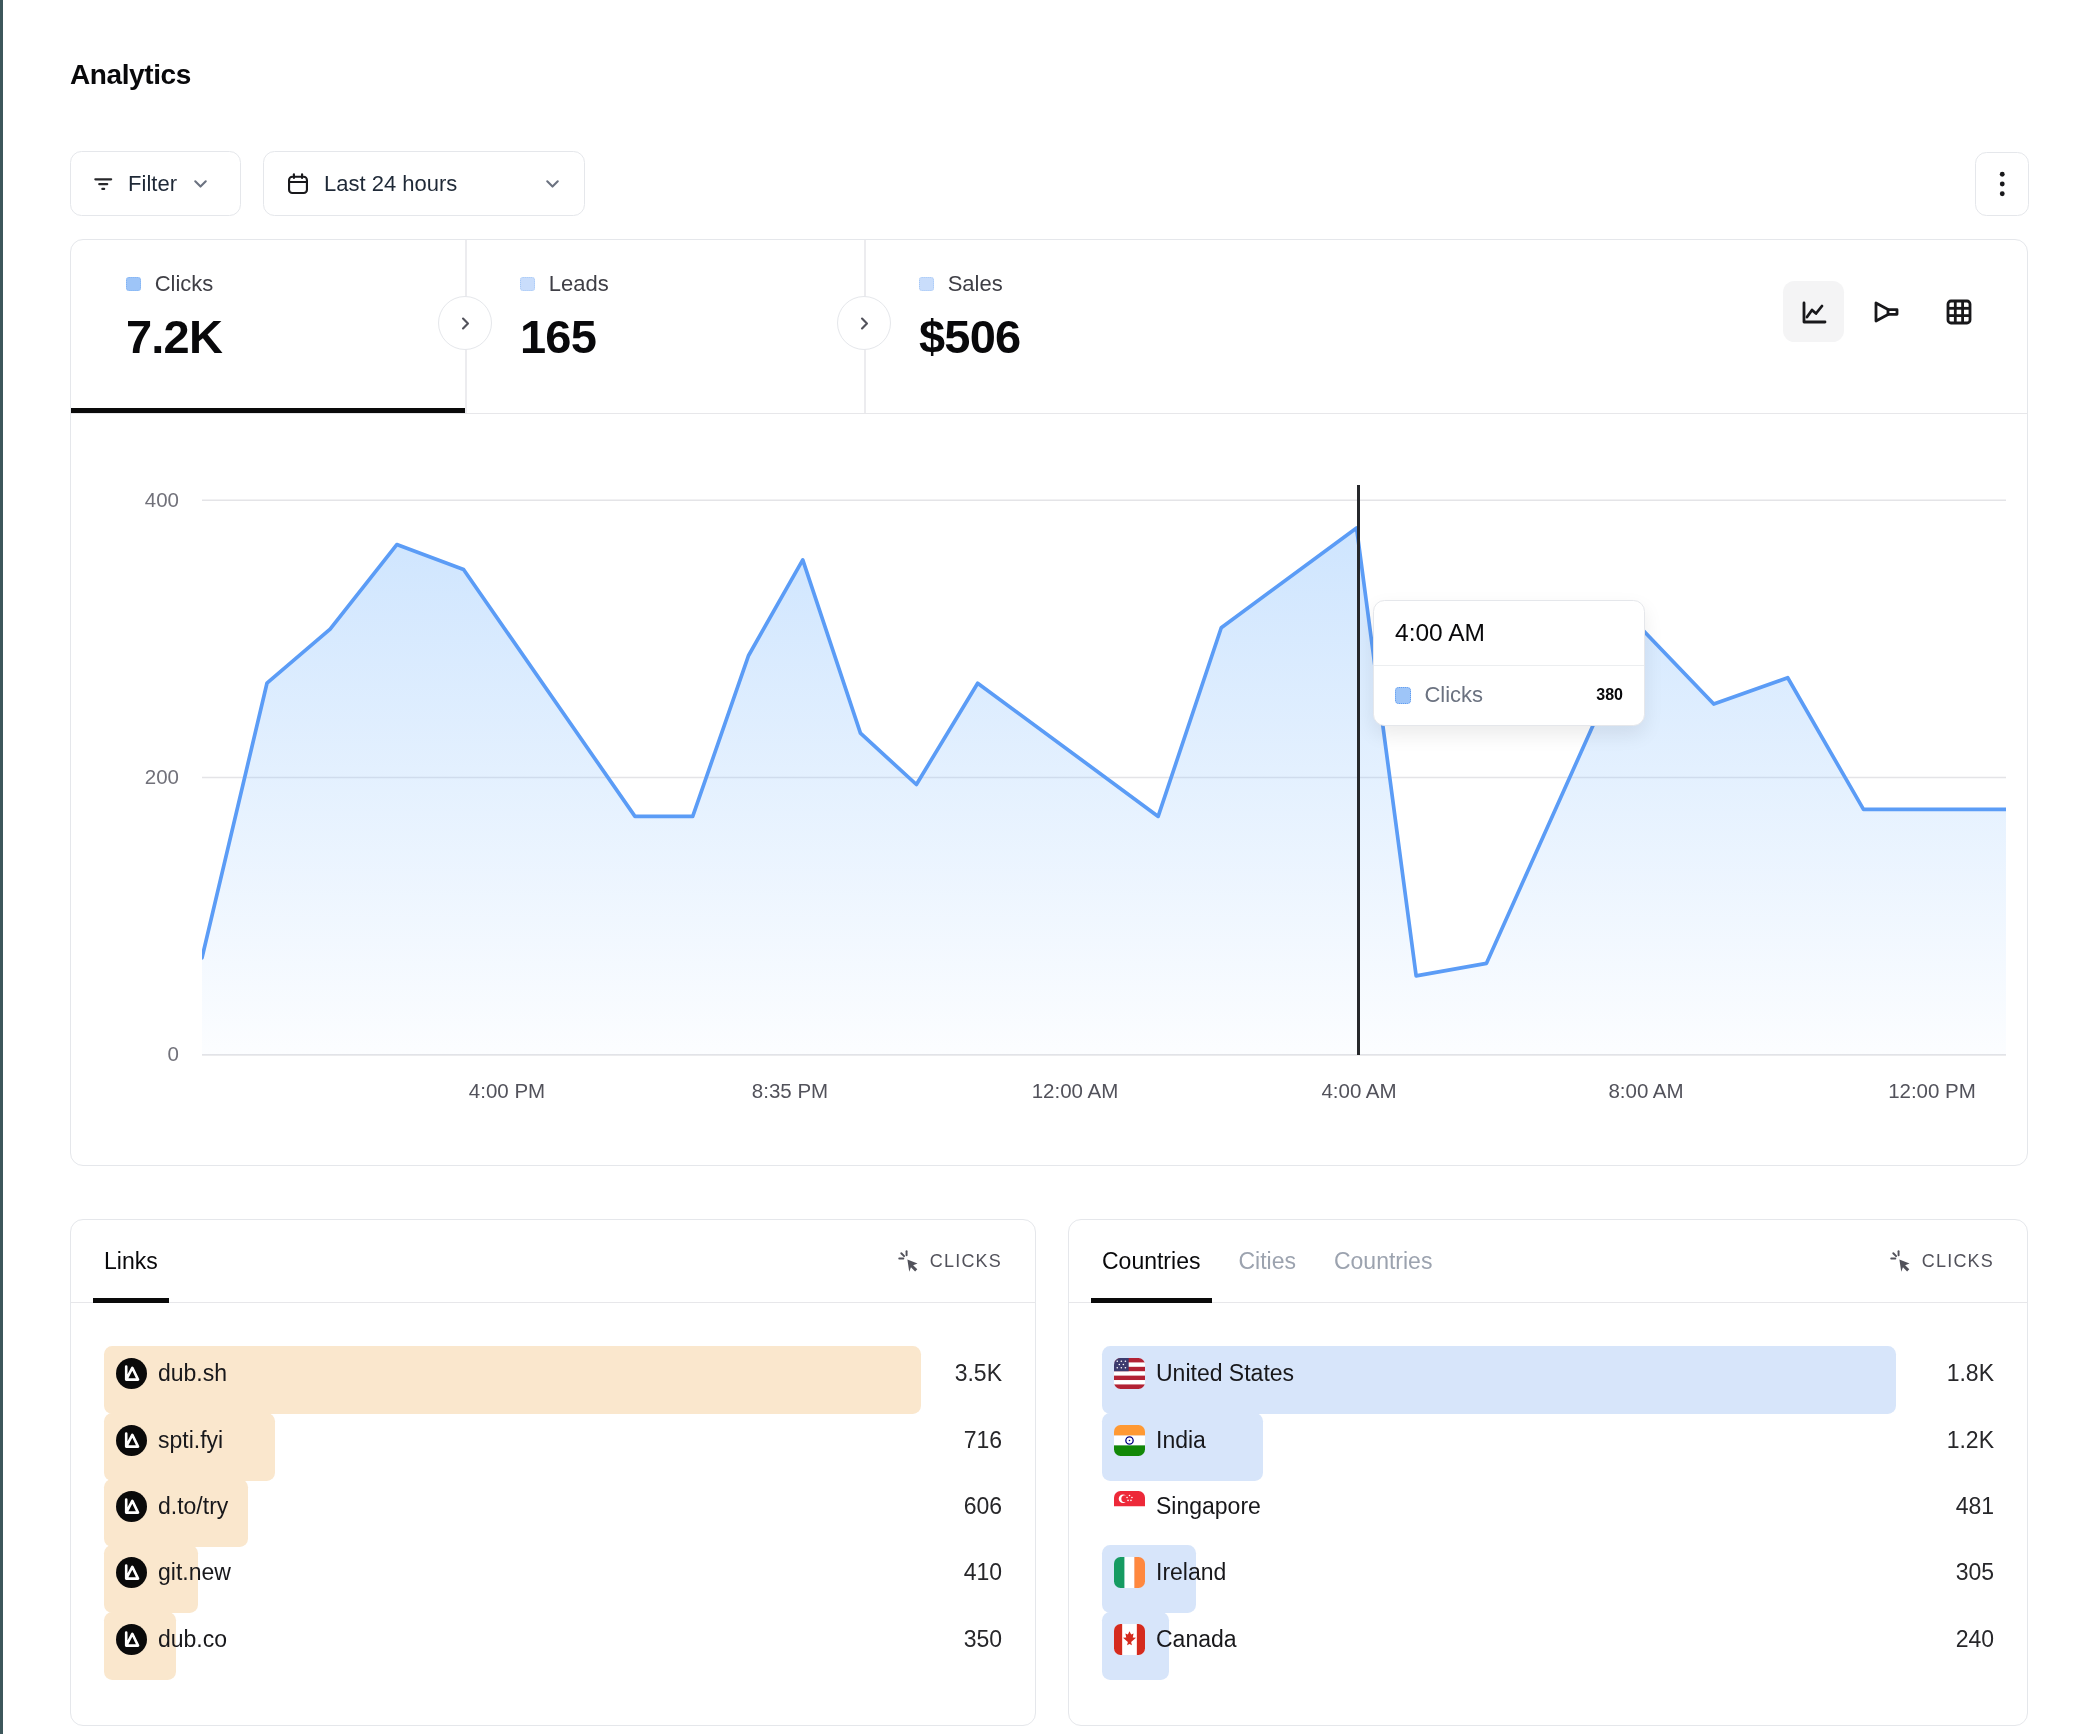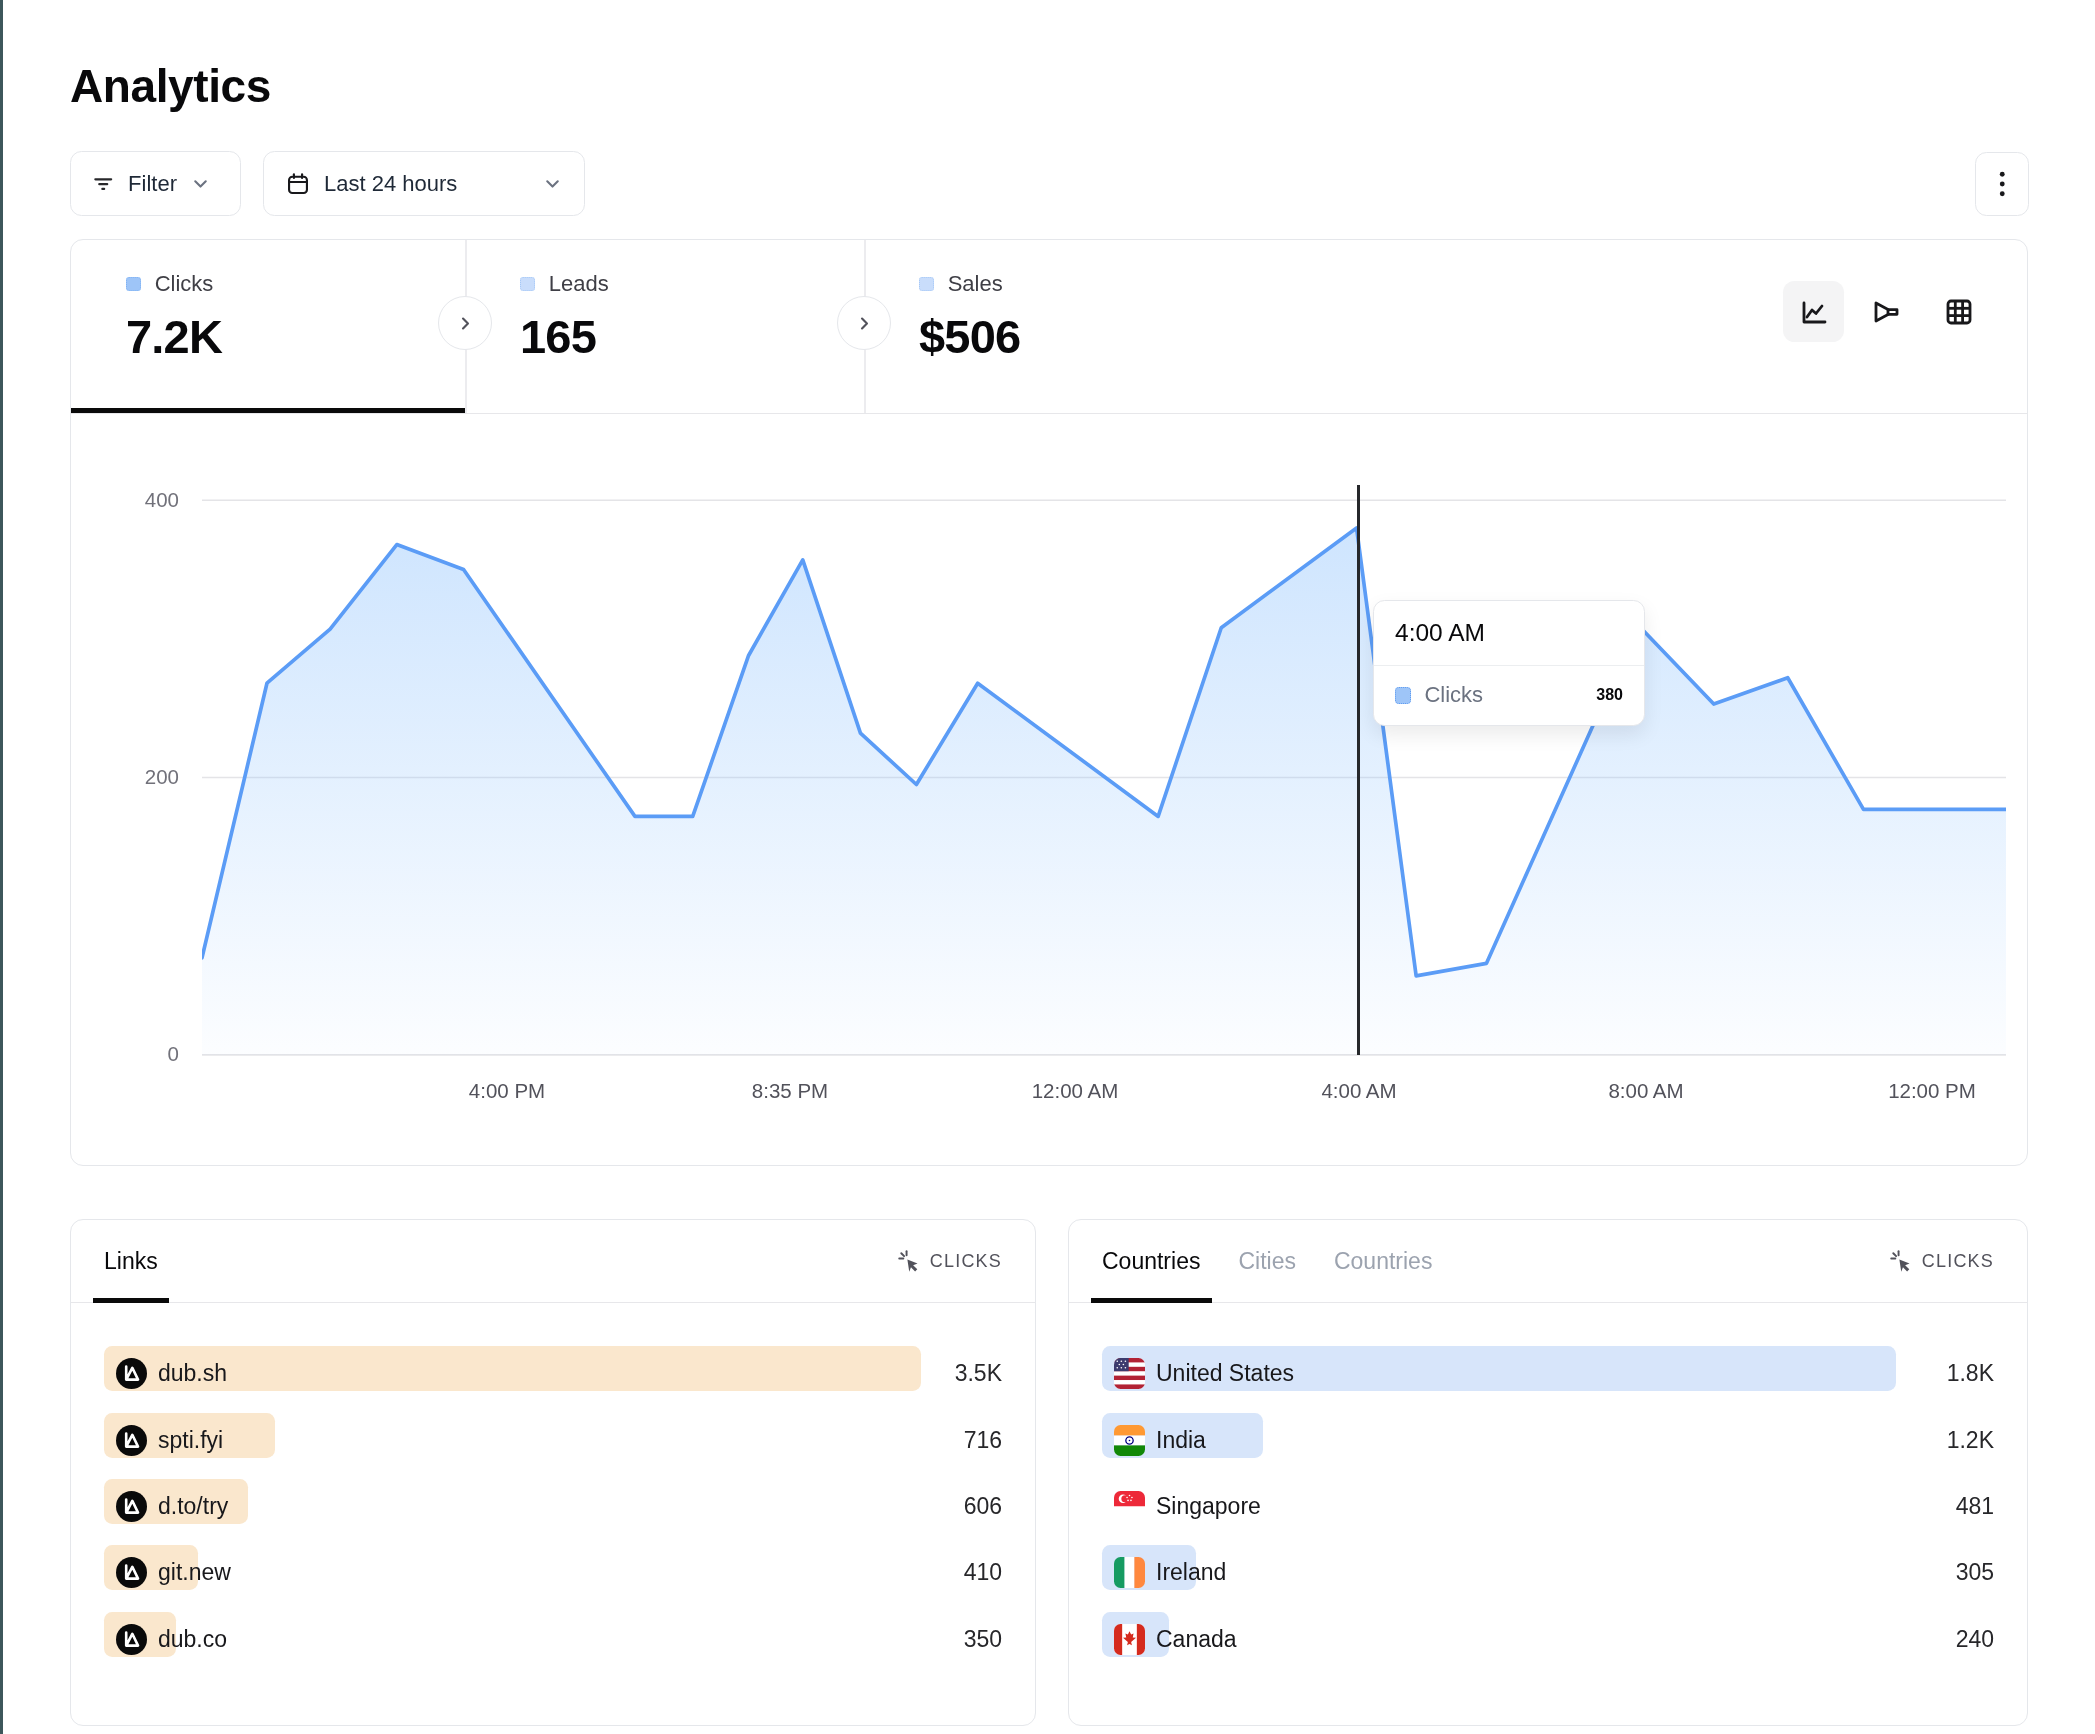--- a/index.html
+++ b/index.html
@@ -1,20 +1,20 @@
 <!DOCTYPE html>
 <html style="font-size:13px"><head>
 <meta charset="utf-8">
 <style>
   html,body{margin:0;padding:0;background:#fff;}
   body{width:2096px;height:1735px;position:relative;overflow:hidden;
        font-family:"Liberation Sans",sans-serif;color:#18181b;}
   .page{position:absolute;inset:0;}
   .edge{position:absolute;left:0;top:0;width:3.3px;height:1735px;background:#3d575b;}
-  .title{position:absolute;left:70px;top:59px;font-size:46px;font-weight:700;letter-spacing:-0.4px;color:#09090b;}
+  .title{position:absolute;left:70px;top:59px;font-size:28px;font-weight:700;letter-spacing:-0.4px;color:#09090b;}
   .btn{position:absolute;display:flex;align-items:center;background:#fff;border:1.6px solid #e5e7eb;
        border-radius:11.5px;box-sizing:border-box;font-size:22px;color:#1f2937;cursor:pointer;}
   .btn svg{flex:0 0 auto;}
   #filter-btn{left:70px;top:151px;width:171px;height:65px;padding:0 19.6px;gap:13px;}
   #date-btn{left:263px;top:151px;width:322px;height:65px;padding:0 21px;gap:13px;}
   #date-btn .lbl{flex:1;}
   #kebab-btn{left:1975px;top:152px;width:54px;height:64px;justify-content:center;}
   .card{position:absolute;left:70px;top:239px;width:1958px;height:927px;border:1.6px solid #e5e7eb;
         border-radius:13px;box-sizing:border-box;background:#fff;}
   .tabsrow{position:absolute;left:0;top:0;right:0;height:173px;border-bottom:1.6px solid #e7e7ea;}
@@ -48,21 +48,21 @@
   #links-panel{left:70px;width:966px;}
   #geo-panel{left:1068px;width:960px;}
   .phead{position:absolute;left:0;right:0;top:0;height:83px;border-bottom:1.6px solid #e7e7ea;
          display:flex;align-items:center;padding:0 33px;box-sizing:border-box;gap:46px;}
   .ptab{font-size:23px;color:#09090b;font-weight:500;cursor:pointer;position:relative;height:83px;line-height:83px;}
   .ptab.inactive{color:#9ca3af;font-weight:400;}
   .ptab.active::after{content:"";position:absolute;left:-11.5px;right:-11.5px;bottom:0;height:4.1px;background:#0a0a0a;}
   .metric{margin-left:auto;display:flex;align-items:center;gap:8.2px;color:#52525b;font-size:18px;
           letter-spacing:1.2px;font-weight:500;cursor:pointer;}
   .rows{position:absolute;left:33px;right:33px;top:83px;}
-  .row{position:absolute;left:0;right:0;height:45px;cursor:pointer;}
+  .row{position:absolute;left:0;right:0;height:68px;cursor:pointer;}
   .row .bar{position:absolute;left:0;top:0;bottom:0;border-radius:8.2px;}
   .links-bar{background:#fae7cd;}
   .geo-bar{background:#d7e5fa;}
   .row .ic{position:absolute;left:11.5px;top:11.5px;width:31px;height:31px;border-radius:6.5px;overflow:hidden;display:block;}
   .row .lab{position:absolute;left:54px;top:0;line-height:54px;font-size:23px;color:#18181b;}
   .row .val{position:absolute;right:0;top:0;line-height:54px;font-size:23px;font-weight:500;color:#27272a;}
   .nointeract{pointer-events:none;}
 </style>
 </head>
 <body>

